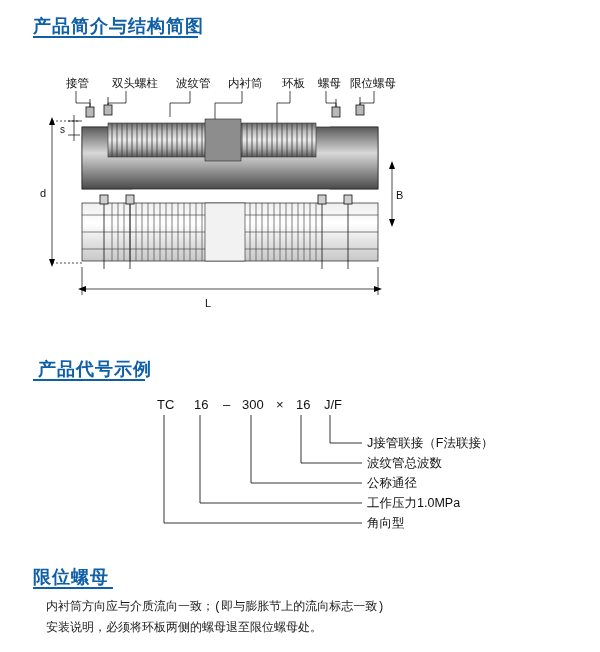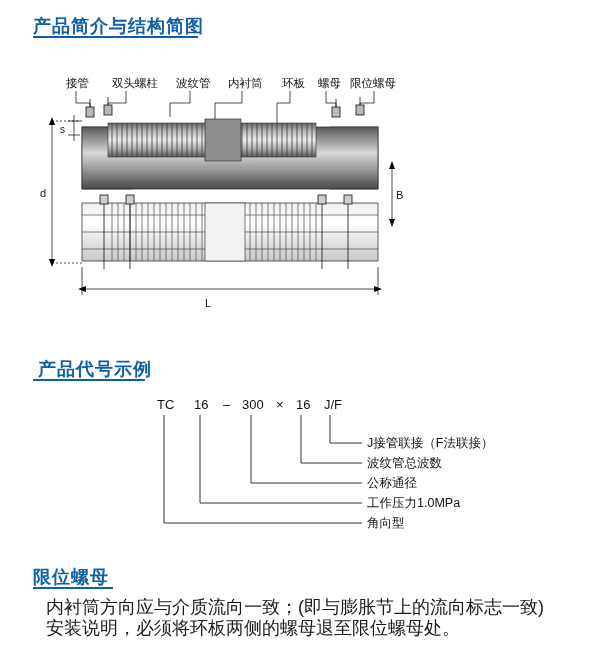--- a/index.html
+++ b/index.html
@@ -63,24 +63,25 @@
   #code-example svg { display: block; }
 
   
   #install-notes {
     position: absolute;
     left: 46px;
     top: 597px;
     width: 520px;
   }
   .note-line {
-    font-size: 18px;
+    font-size: 12px;
     line-height: 21px;
     color: #1a1a1a;
     white-space: nowrap;
+    font-family: Liberation Mono, monospace;
   }
   text {
     font-family: "Liberation Sans", sans-serif;
   }
 </style>
 </head>
 <body>
 
 <div class="page">
 

